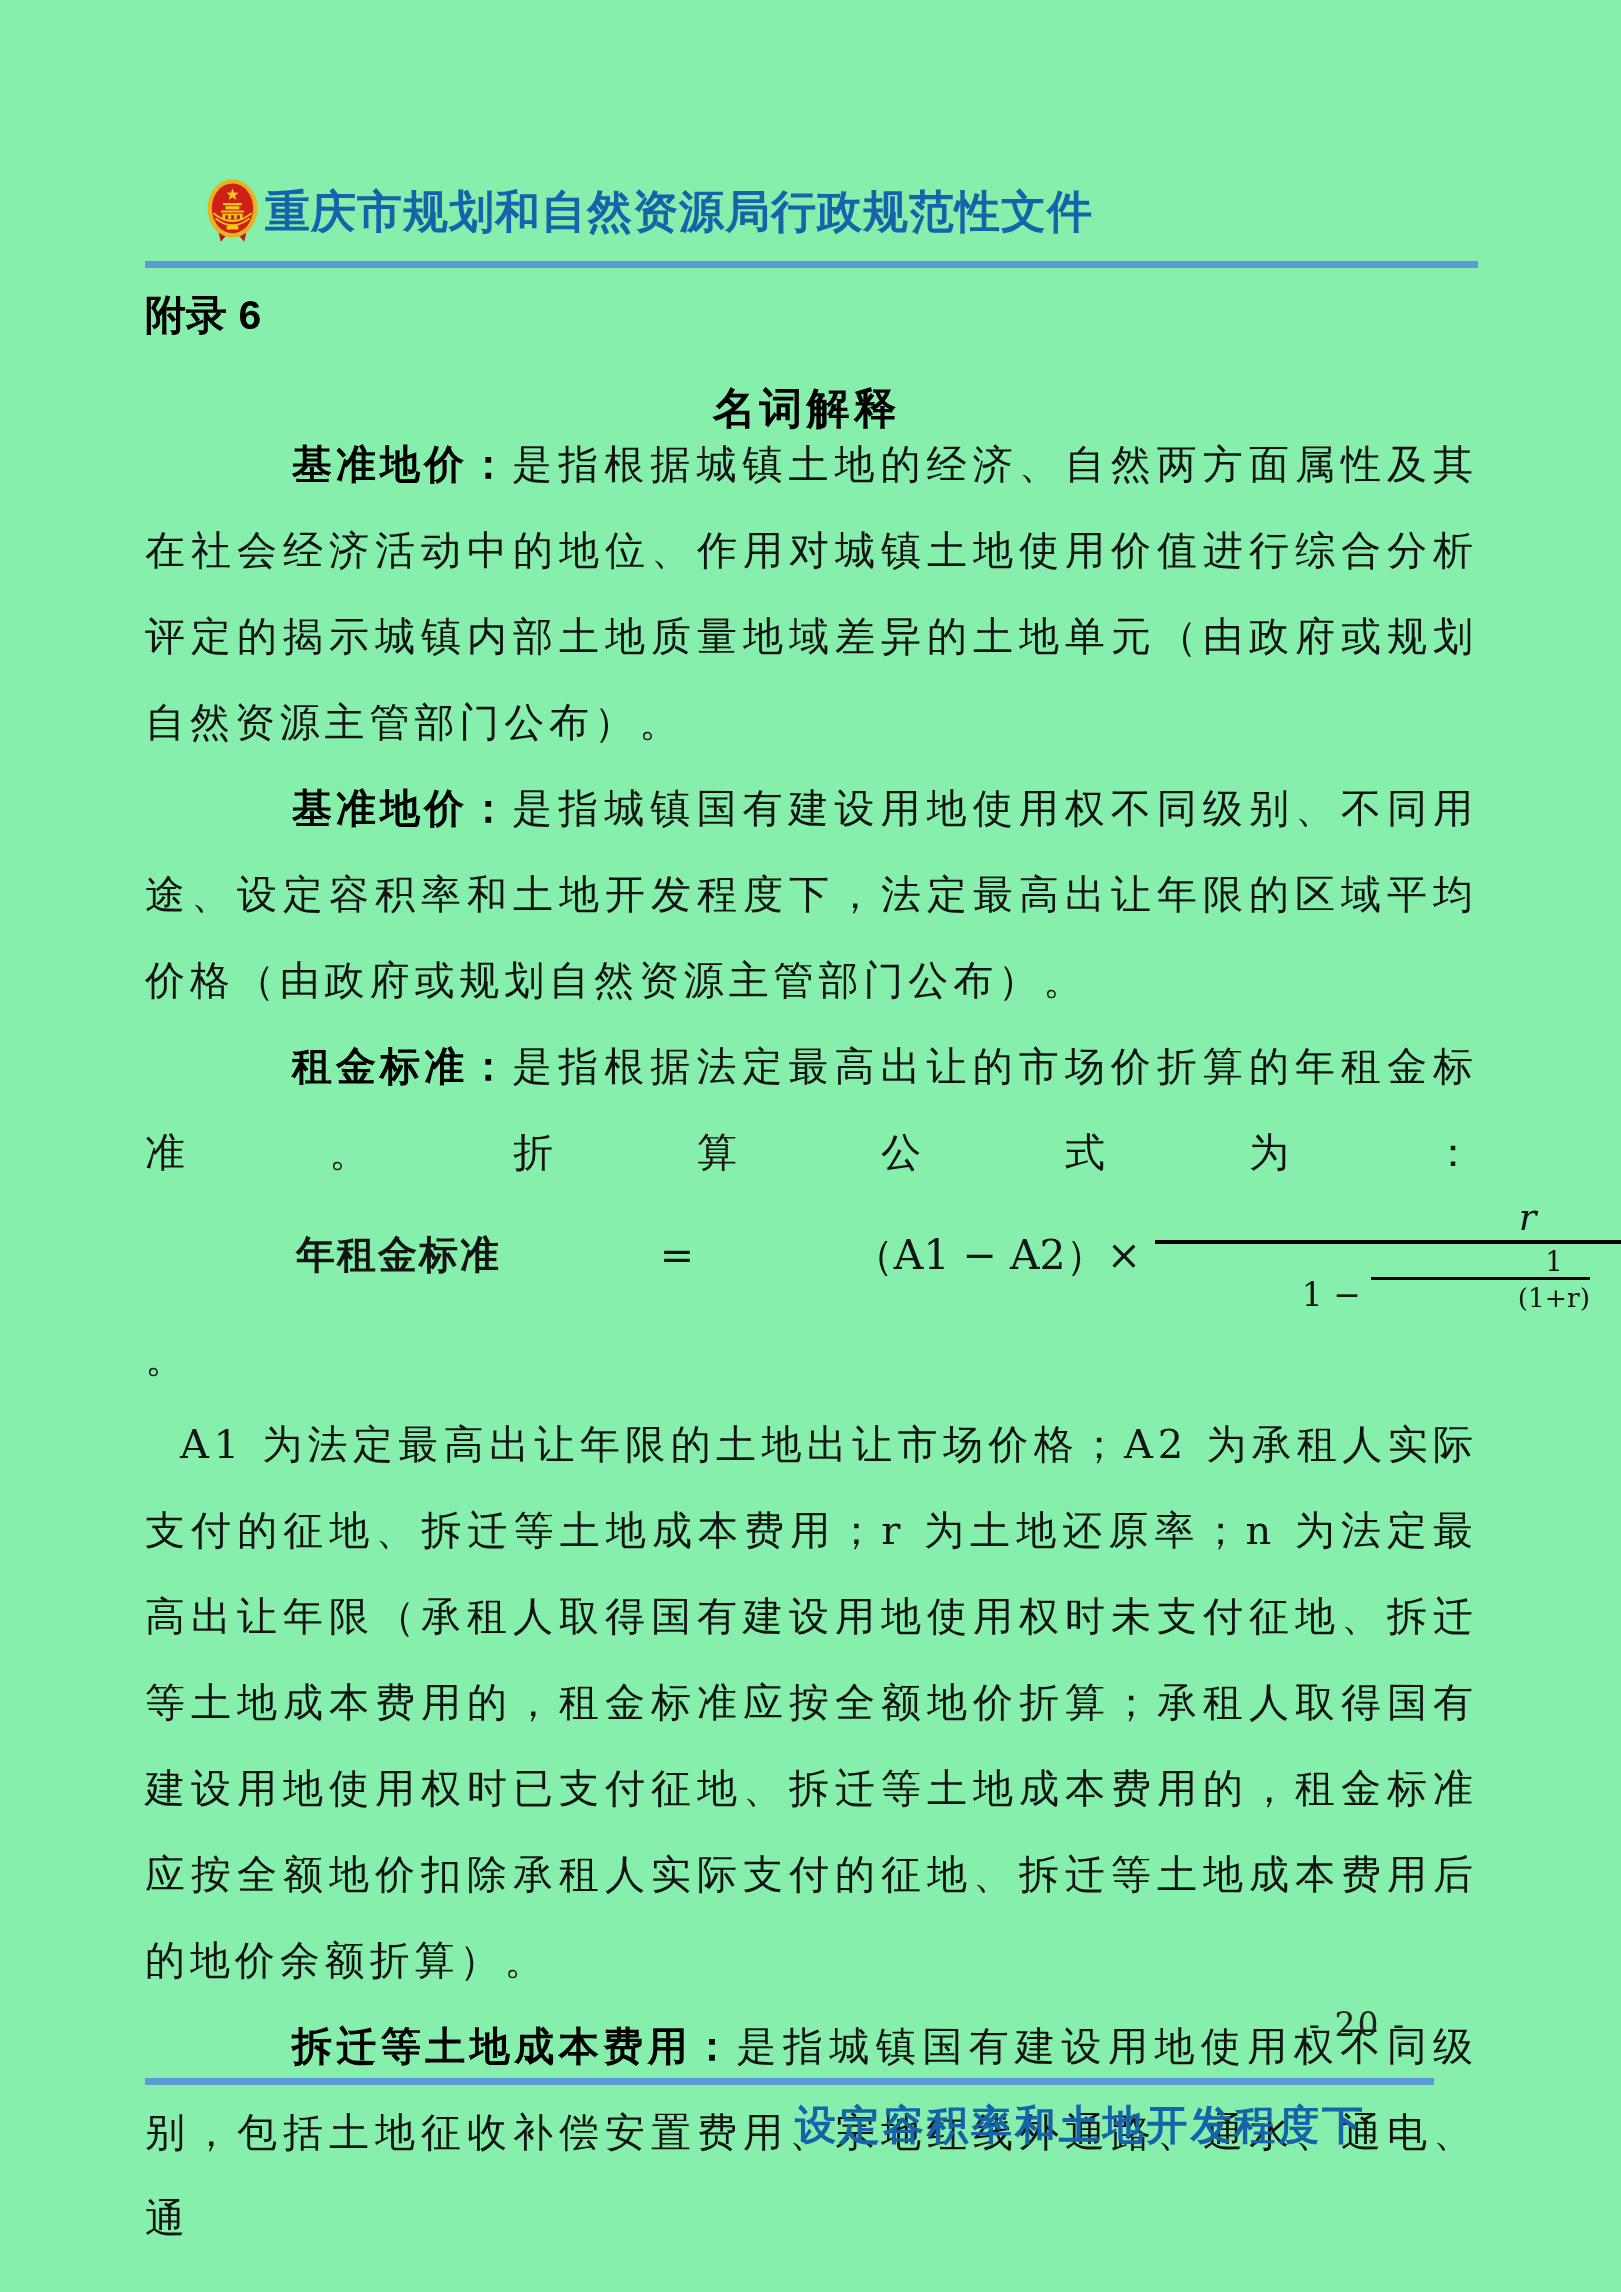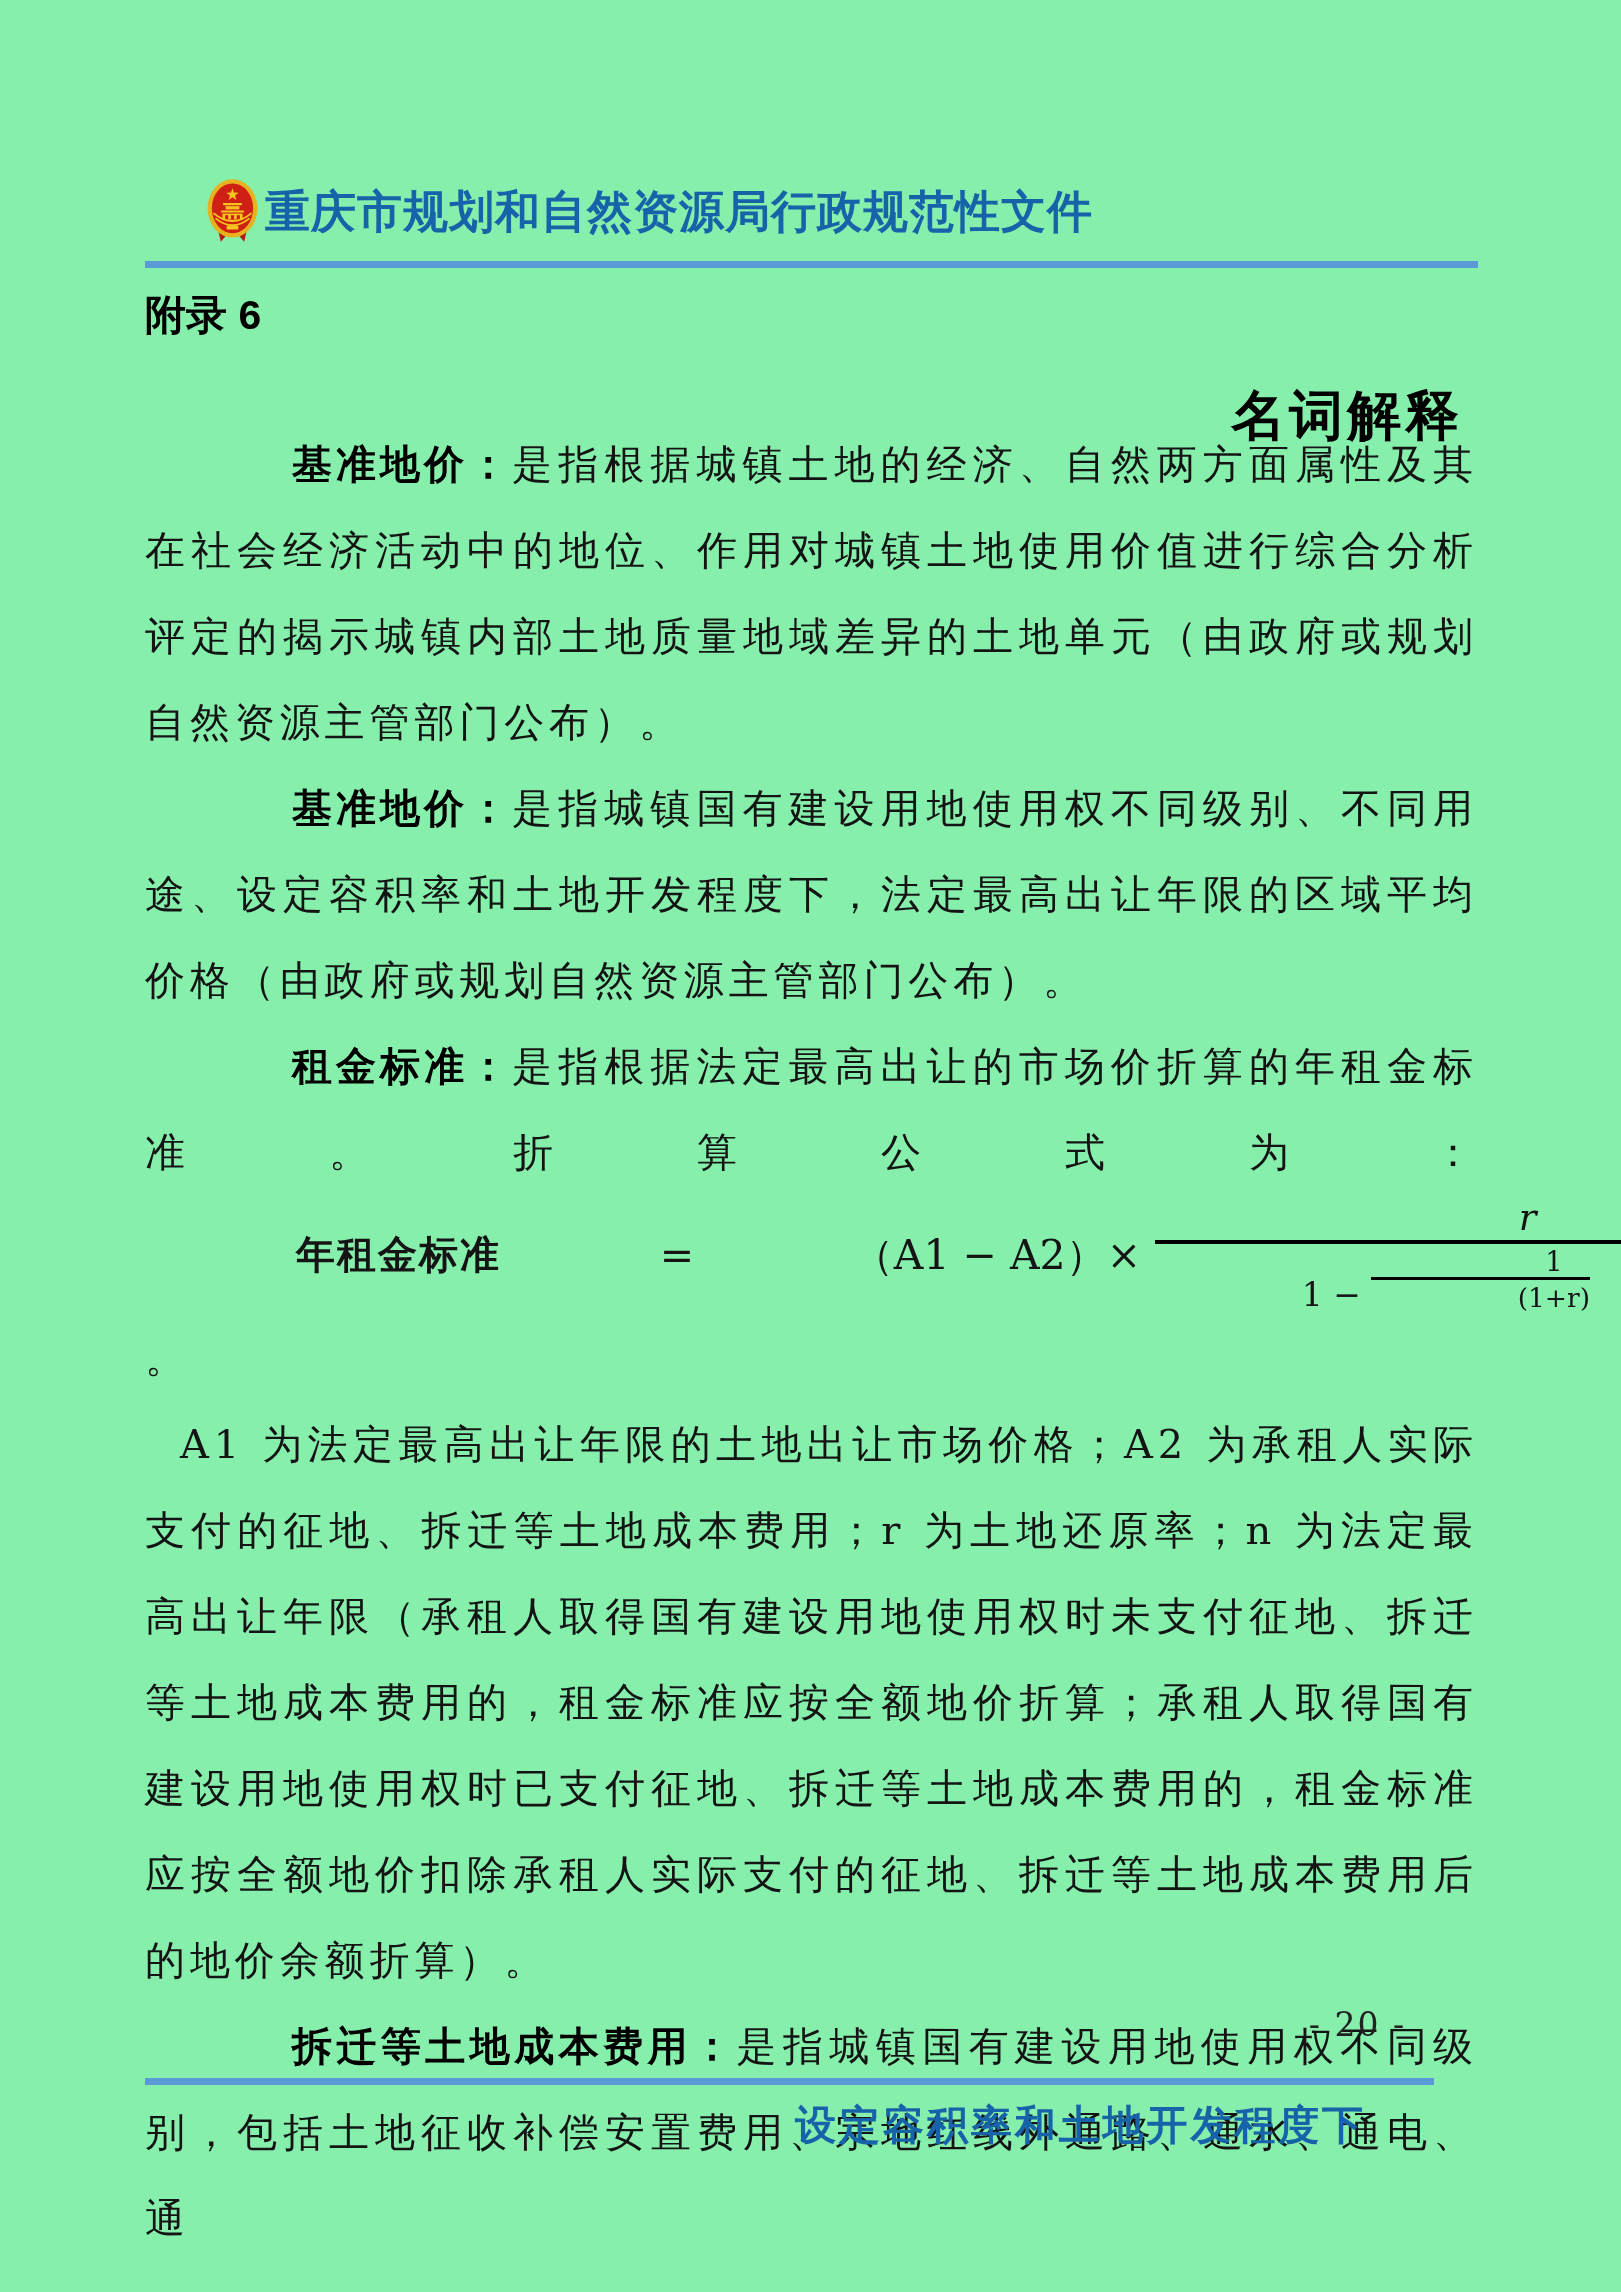--- a/index.html
+++ b/index.html
@@ -16,22 +16,22 @@
     font-family:"Liberation Sans", sans-serif; font-weight:700;
     font-size:45px; color:#1763a9; letter-spacing:1px; white-space:nowrap;
   }
   .header-rule { position:absolute; left:145px; top:261px; width:1333px; height:6.9px; background:#5b9bd5; }
   
   .appendix {
     position:absolute; left:145px; top:288px;
     font-family:"Liberation Sans", sans-serif; font-weight:700; font-size:41px; color:#000;
   }
   .section-title {
-    position:absolute; left:130px; top:380px; width:1333px; text-align:right;
-    font-family:"Liberation Sans", sans-serif; font-weight:700; font-size:54px; color:#000; letter-spacing:3.9px;
+    position:absolute; left:140px; top:380px; width:1333px; text-align:center;
+    font-family:"Liberation Sans", sans-serif; font-weight:700; font-size:43px; color:#000; letter-spacing:3.9px;
   }
   
   .body-text {
     position:absolute; left:145px; top:421px; width:1333px;
     font-size:40px; line-height:86px; letter-spacing:4.9px;
     text-align:justify; color:#141414;
   }
   .para { text-align:justify; }
   .para.indent { text-indent:147px; }
   .para.small-indent { text-indent:35px; }

